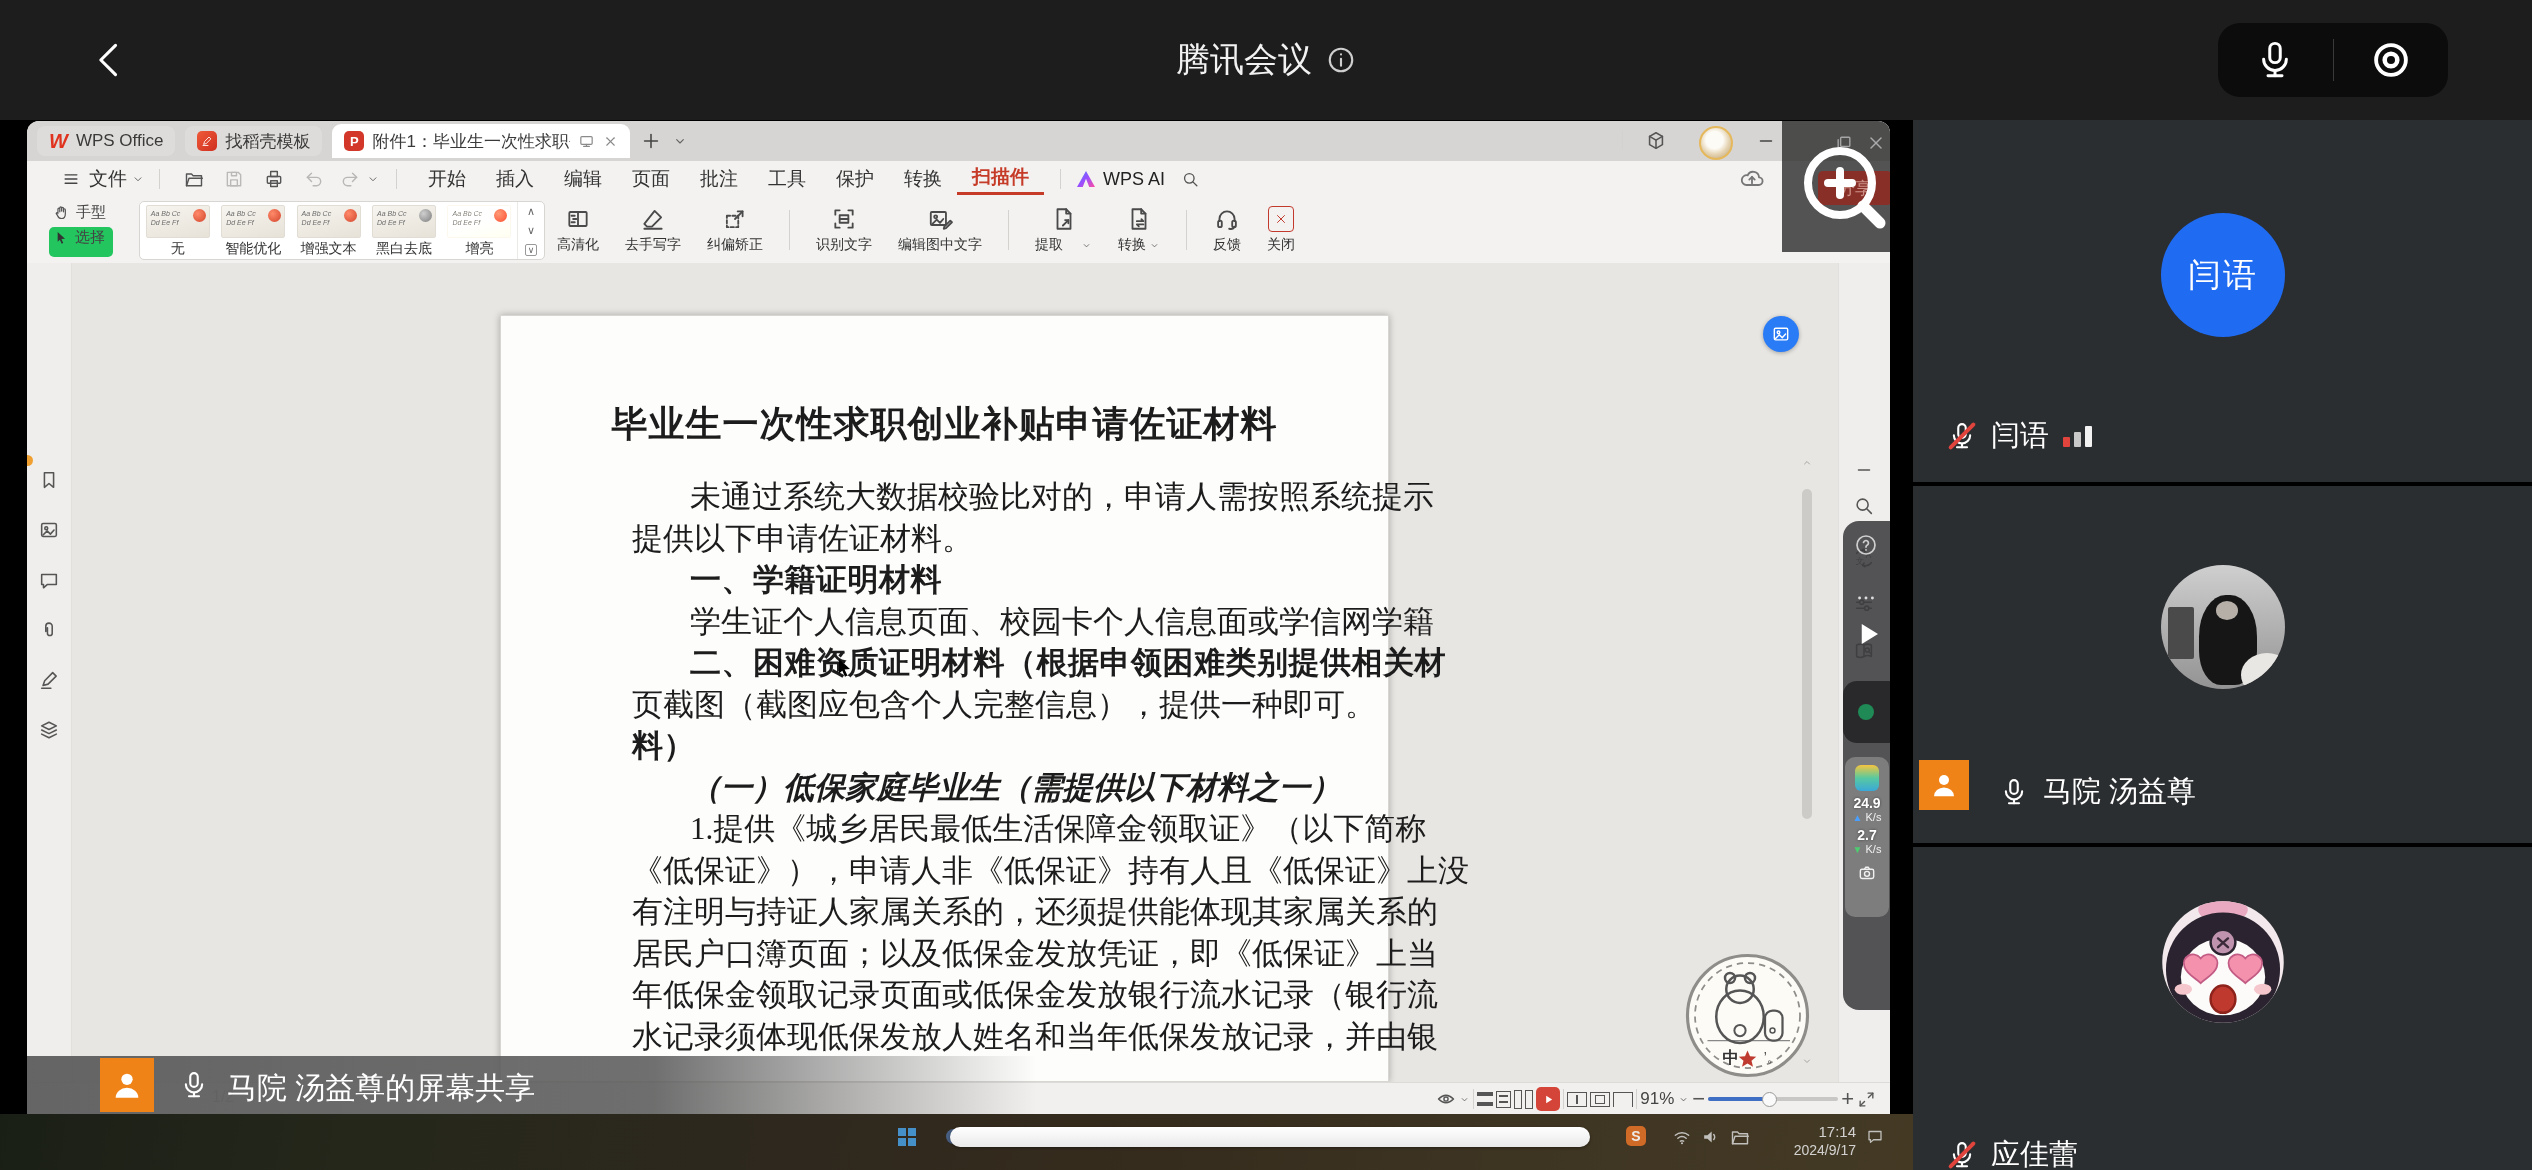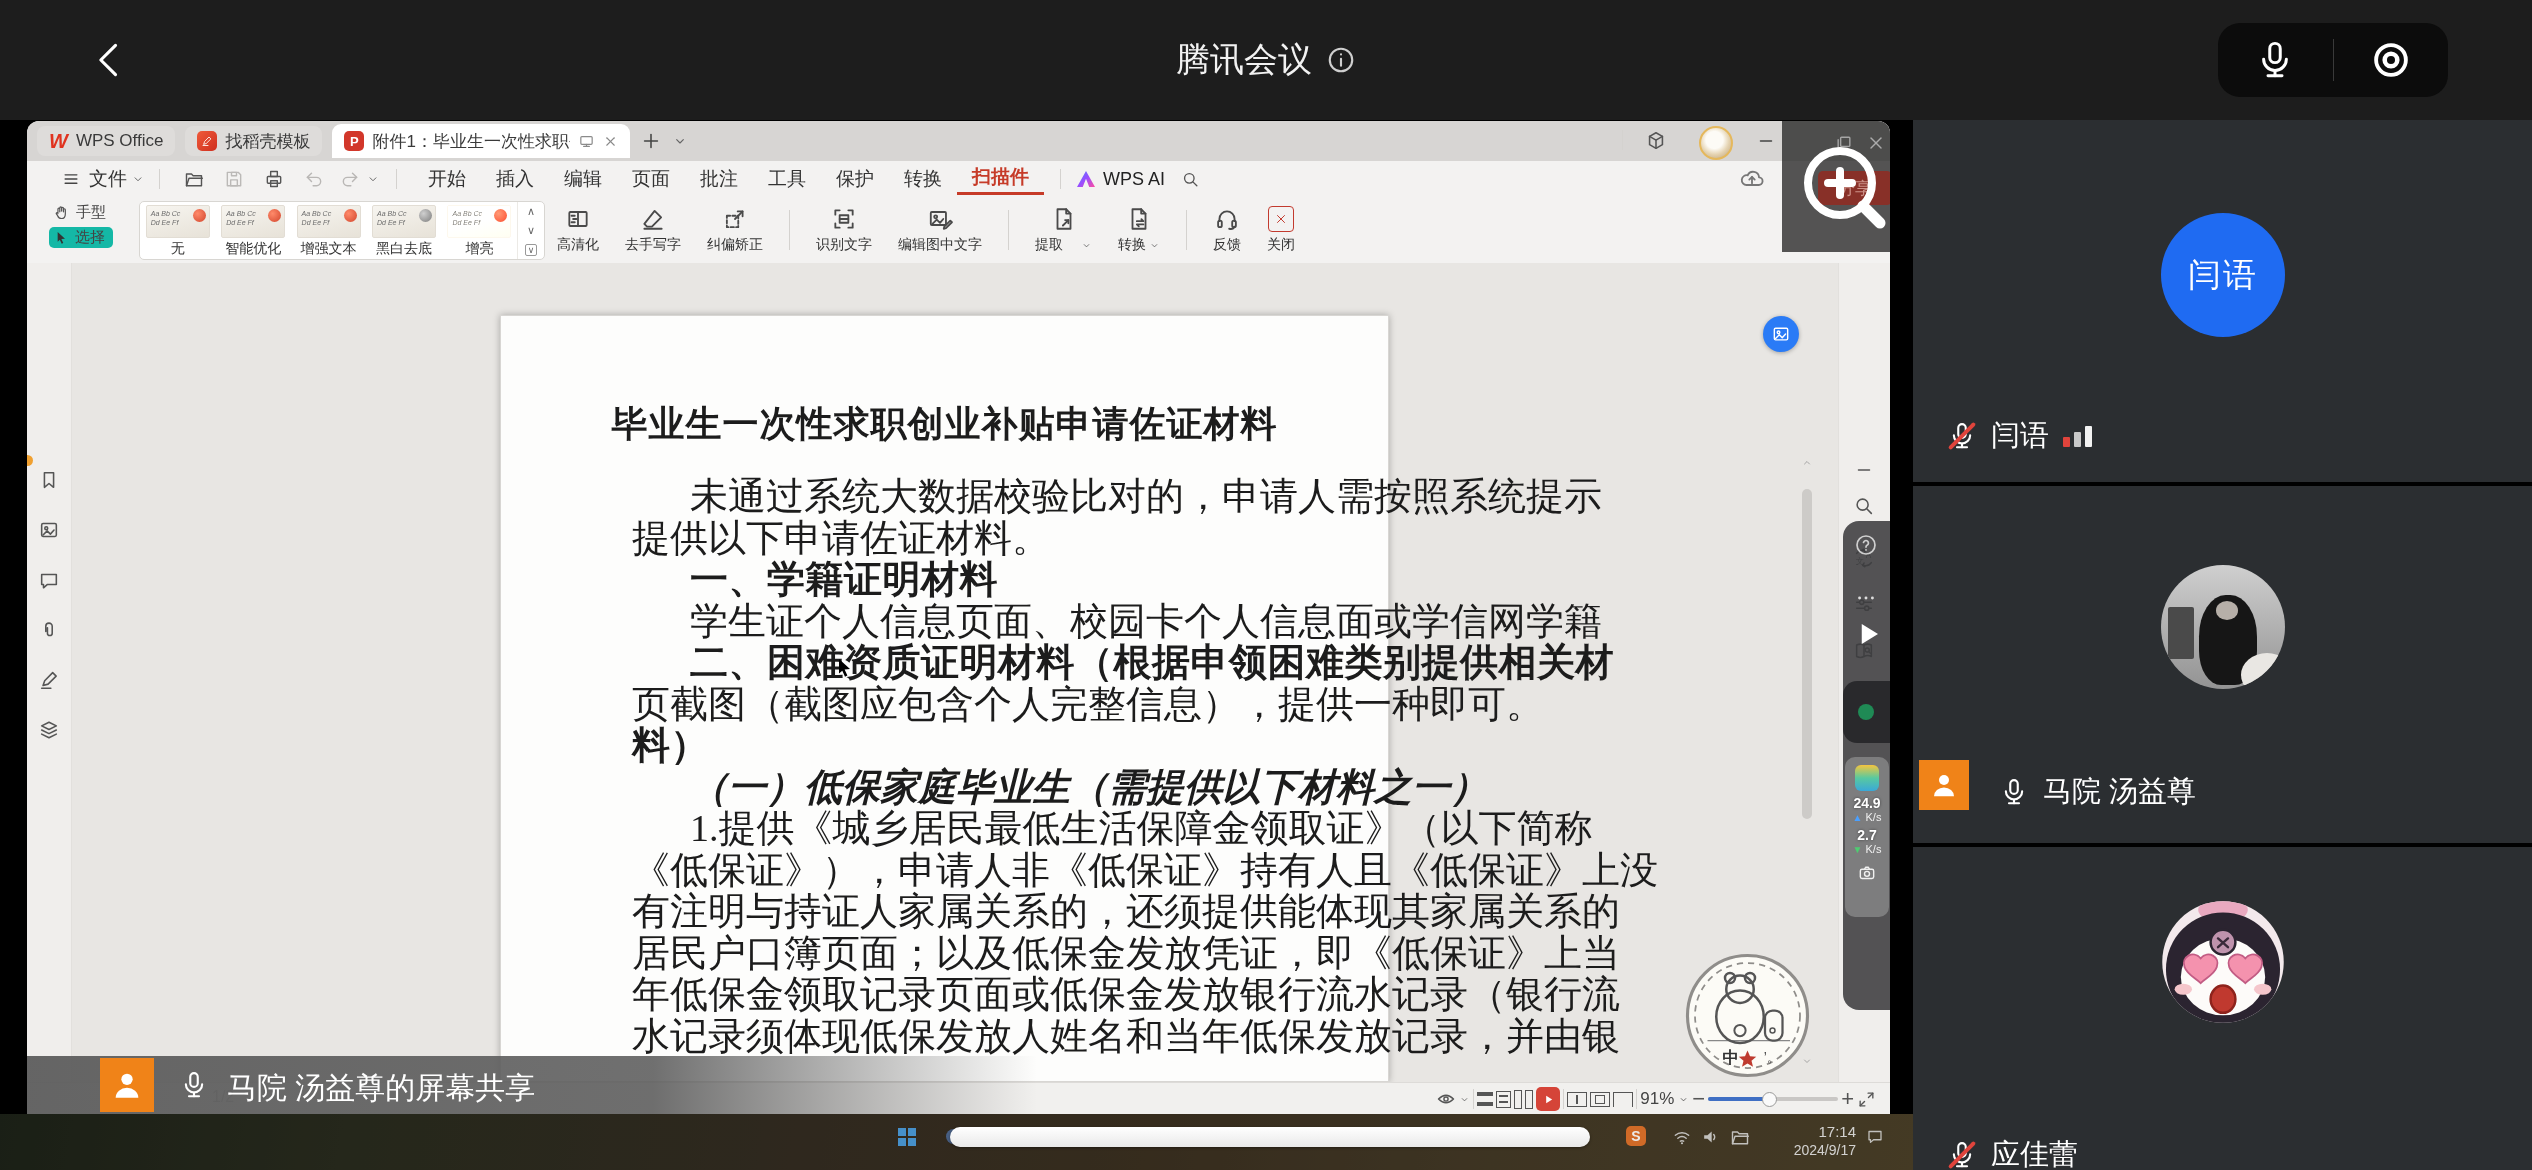--- a/index.html
+++ b/index.html
@@ -29,41 +29,41 @@
   .avatar-dog{width:30px;height:30px;border-radius:50%;border:2px solid #e5b85c;background:radial-gradient(circle at 45% 40%,#fdfbf6 35%,#e4d2b0 60%,#b79b74);}
   .menubar{left:0;top:40px;width:1863px;height:36px;background:#f3f2f1;border-bottom:1px solid #e3e1df;color:#333;}
   .mitem{font-size:19px;padding:0 15px;color:#333;}
   .mitem.active{color:#c63b28;font-weight:700;border-bottom:3px solid #c63b28;padding-bottom:2px;}
   .vdiv{width:1px;height:20px;background:#d4d2cf;}
   .ailogo{width:18px;height:16px;background:linear-gradient(135deg,#4a7dff,#9a4dff,#ff4da0);clip-path:polygon(50% 0,100% 100%,68% 100%,50% 48%,32% 100%,0 100%);}
   .sharebtn{position:absolute;left:36px;top:50px;width:74px;height:34px;background:#8e2d24;border-radius:5px;color:#d9978d;font-size:17px;display:flex;align-items:center;justify-content:center;opacity:.9;}
 
   .ribbon{left:0;top:76px;width:1863px;height:66px;background:#f3f2f1;border-bottom:1px solid #e0deda;}
   .rlab{font-size:15px;color:#444;}
-  .selpill{background:#14b8a6;border-radius:5px;padding:1px 8px 1px 4px;display:flex;align-items:center;gap:6px;}
+  .selpill{background:#22c55e;border-radius:5px;padding:1px 8px 10px 4px;display:flex;align-items:center;gap:6px;}
   .gallery{position:absolute;left:112px;top:4px;width:404px;height:57px;background:#fff;border:1px solid #d8d6d2;border-radius:5px;display:flex;align-items:stretch;}
   .gcell{width:76px;display:flex;flex-direction:column;align-items:center;justify-content:flex-start;padding-top:3px;}
   .gthumb{position:relative;width:62px;height:31px;border-radius:2px;background:linear-gradient(165deg,#f7f5f0,#e7e2d8);overflow:hidden;border:1px solid #e2ddd4;}
   .gthumb .ln{position:absolute;left:4px;font-size:7px;line-height:8px;color:#6b6b6b;font-style:italic;white-space:nowrap;}
   .gthumb .app{position:absolute;right:3px;top:3px;width:13px;height:13px;border-radius:50%;background:radial-gradient(circle at 35% 35%,#ff8a6a,#d2452c);}
   .gthumb.gray .app{background:radial-gradient(circle at 35% 35%,#cfcfcf,#7c7c7c);}
   .gthumb.bright{filter:brightness(1.12);}
   .gcell .glab{font-size:14px;color:#333;margin-top:2px;}
   .garrows{width:26px;display:flex;flex-direction:column;align-items:center;justify-content:space-around;color:#666;font-size:11px;border-left:1px solid #eceae6;}
   .rbtn{display:flex;flex-direction:column;align-items:center;justify-content:center;gap:4px;color:#4a4a4a;}
   .rbtn .blab{font-size:14px;color:#333;white-space:nowrap;}
 
   .wbody{left:0;top:142px;width:1863px;height:819px;background:#e8e6e3;}
   .lstrip{left:0;top:142px;width:44px;height:819px;background:#f0eeec;border-right:1px solid #e2e0dd;}
   .lsicon{position:absolute;left:11px;color:#555;}
   .page{left:473px;top:194px;width:889px;height:767px;background:#fdfdfc;box-shadow:0 0 7px rgba(0,0,0,.28);border:1px solid #d8d6d3;box-sizing:border-box;}
   .doc{font-family:"Liberation Serif","DejaVu Serif",serif;color:#1c1c1c;}
   .dtitle{position:absolute;left:0;top:84px;width:100%;text-align:center;font-size:36px;font-weight:600;letter-spacing:1px;}
   .dlines{position:absolute;left:131px;top:160px;width:628px;}
-  .dl{font-size:38px;height:41.5px;line-height:41.5px;white-space:nowrap;}
+  .dl{font-size:31px;height:41.5px;line-height:41.5px;white-space:nowrap;}
   .dl.ind{text-indent:58px;}
   .dl.b{font-weight:700;font-family:"Liberation Sans","DejaVu Sans",sans-serif;letter-spacing:.5px;}
   .dl.kb{font-weight:700;font-style:italic;}
 
   .rrail{left:1811px;top:142px;width:52px;height:819px;background:#f0eeec;border-left:1px solid #e2e0dd;}
   .rricon{position:absolute;left:14px;color:#555;}
   .scrollbar{left:1774px;top:336px;width:12px;height:610px;}
   .sthumb{position:absolute;left:1px;top:32px;width:10px;height:330px;background:#cdcbc8;border-radius:5px;}
   .darkstrip{left:1816px;top:400px;width:47px;height:489px;background:rgba(60,60,63,.88);border-radius:16px 0 0 16px;color:#e3e3e3;}
   .greentab{position:absolute;left:0;top:160px;width:47px;height:62px;background:rgba(38,38,41,.92);border-radius:14px 0 0 14px;}

